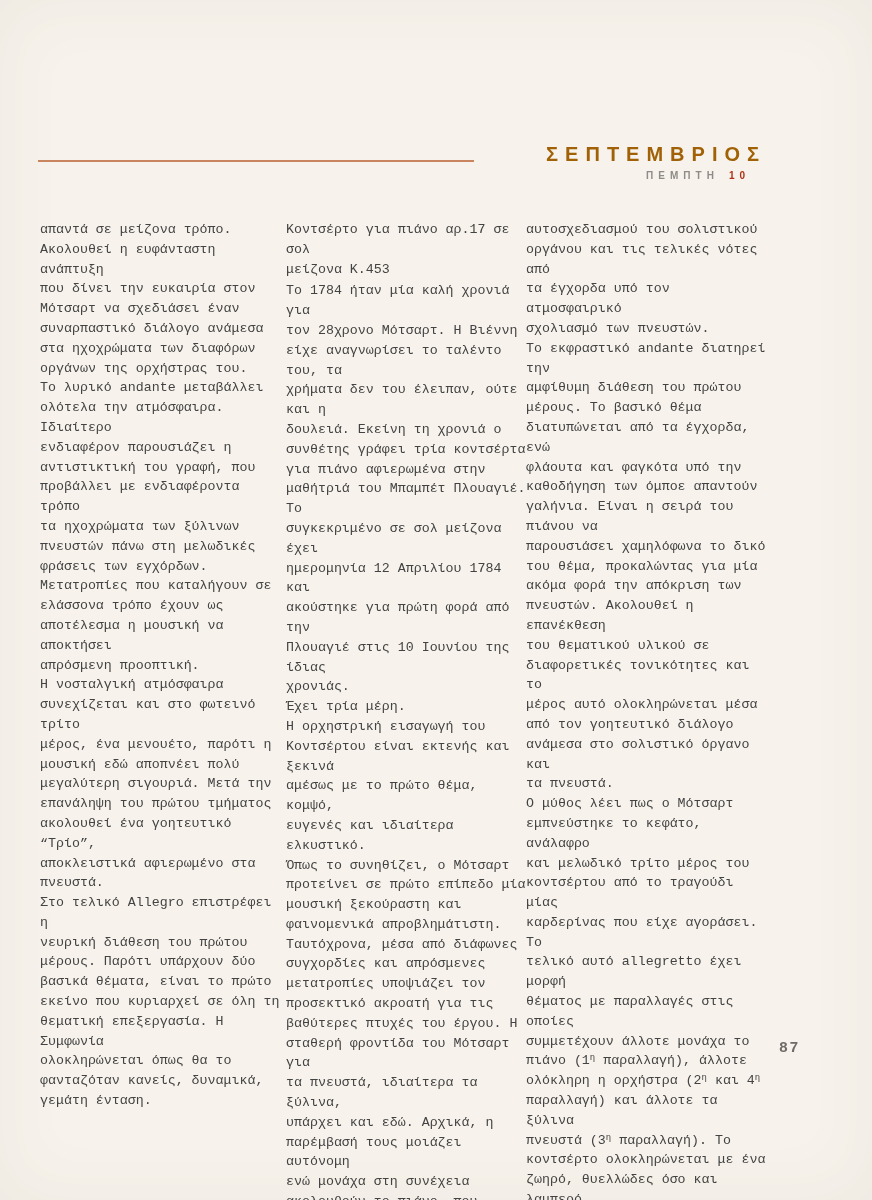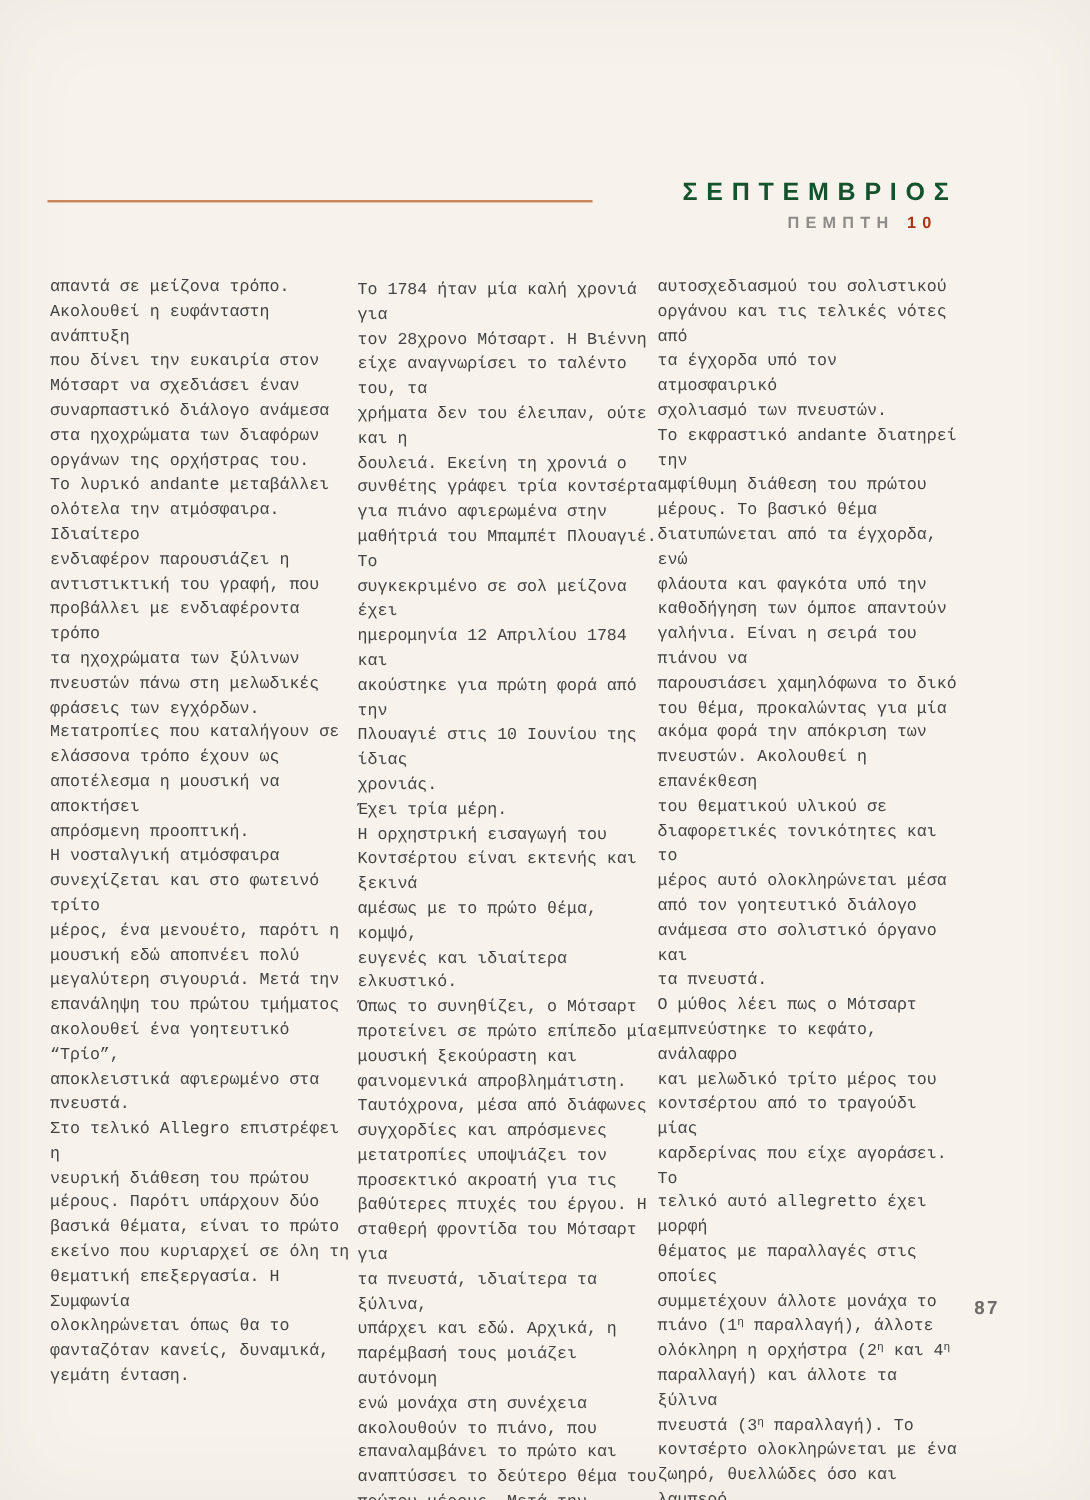--- a/index.html
+++ b/index.html
@@ -20,27 +20,27 @@
     position: absolute;
     left: 38px; top: 160px;
     width: 436px; height: 2px;
     background: #c8855f;
   }
   .month-title {
     position: absolute;
     top: 143px; right: 106px;
     font-size: 20px; font-weight: 700;
     letter-spacing: 7px;
-    color: #14532d;
+    color: #a16207;
     white-space: nowrap;
   }
   .day-row {
     position: absolute;
     top: 170px; right: 122px;
-    font-size: 13px; font-weight: 700;
+    font-size: 10px; font-weight: 700;
     letter-spacing: 5px;
     white-space: nowrap;
   }
   .weekday { color: #8e8b88; }
   .day-number { color: #aa3318; margin-left: 10px; }
   
   .col {
     position: absolute;
     top: 220px;
     width: 240px;
@@ -77,20 +77,21 @@
 
   <div class="month-title">ΣΕΠΤΕΜΒΡΙΟΣ</div>
 
   <div class="day-row">
     <span class="weekday">ΠΕΜΠΤΗ</span><span class="day-number">10</span>
   </div>
 
   <div class="col col-1">απαντά σε μείζονα τρόπο.<br>Ακολουθεί η ευφάνταστη ανάπτυξη<br>που δίνει την ευκαιρία στον<br>Μότσαρτ να σχεδιάσει έναν<br>συναρπαστικό διάλογο ανάμεσα<br>στα ηχοχρώματα των διαφόρων<br>οργάνων της ορχήστρας του.<br>Το λυρικό andante μεταβάλλει<br>ολότελα την ατμόσφαιρα. Ιδιαίτερο<br>ενδιαφέρον παρουσιάζει η<br>αντιστικτική του γραφή, που<br>προβάλλει με ενδιαφέροντα τρόπο<br>τα ηχοχρώματα των ξύλινων<br>πνευστών πάνω στη μελωδικές<br>φράσεις των εγχόρδων.<br>Μετατροπίες που καταλήγουν σε<br>ελάσσονα τρόπο έχουν ως<br>αποτέλεσμα η μουσική να αποκτήσει<br>απρόσμενη προοπτική.<br>Η νοσταλγική ατμόσφαιρα<br>συνεχίζεται και στο φωτεινό τρίτο<br>μέρος, ένα μενουέτο, παρότι η<br>μουσική εδώ αποπνέει πολύ<br>μεγαλύτερη σιγουριά. Μετά την<br>επανάληψη του πρώτου τμήματος<br>ακολουθεί ένα γοητευτικό “Τρίο”,<br>αποκλειστικά αφιερωμένο στα<br>πνευστά.<br>Στο τελικό Allegro επιστρέφει η<br>νευρική διάθεση του πρώτου<br>μέρους. Παρότι υπάρχουν δύο<br>βασικά θέματα, είναι το πρώτο<br>εκείνο που κυριαρχεί σε όλη τη<br>θεματική επεξεργασία. Η Συμφωνία<br>ολοκληρώνεται όπως θα το<br>φανταζόταν κανείς, δυναμικά,<br>γεμάτη ένταση.</div>
 
   <div class="col col-2">
+    <div class="article-subtitle">Κοντσέρτο για πιάνο αρ.17 σε σολ<br>μείζονα Κ.453</div>
     <div class="article-body">Το 1784 ήταν μία καλή χρονιά για<br>τον 28χρονο Μότσαρτ. Η Βιέννη<br>είχε αναγνωρίσει το ταλέντο του, τα<br>χρήματα δεν του έλειπαν, ούτε και η<br>δουλειά. Εκείνη τη χρονιά ο<br>συνθέτης γράφει τρία κοντσέρτα<br>για πιάνο αφιερωμένα στην<br>μαθήτριά του Μπαμπέτ Πλουαγιέ. Το<br>συγκεκριμένο σε σολ μείζονα έχει<br>ημερομηνία 12 Απριλίου 1784 και<br>ακούστηκε για πρώτη φορά από την<br>Πλουαγιέ στις 10 Ιουνίου της ίδιας<br>χρονιάς.<br>Έχει τρία μέρη.<br>Η ορχηστρική εισαγωγή του<br>Κοντσέρτου είναι εκτενής και ξεκινά<br>αμέσως με το πρώτο θέμα, κομψό,<br>ευγενές και ιδιαίτερα ελκυστικό.<br>Όπως το συνηθίζει, ο Μότσαρτ<br>προτείνει σε πρώτο επίπεδο μία<br>μουσική ξεκούραστη και<br>φαινομενικά απροβλημάτιστη.<br>Ταυτόχρονα, μέσα από διάφωνες<br>συγχορδίες και απρόσμενες<br>μετατροπίες υποψιάζει τον<br>προσεκτικό ακροατή για τις<br>βαθύτερες πτυχές του έργου. Η<br>σταθερή φροντίδα του Μότσαρτ για<br>τα πνευστά, ιδιαίτερα τα ξύλινα,<br>υπάρχει και εδώ. Αρχικά, η<br>παρέμβασή τους μοιάζει αυτόνομη<br>ενώ μονάχα στη συνέχεια<br>ακολουθούν το πιάνο, που<br>επαναλαμβάνει το πρώτο και<br>αναπτύσσει το δεύτερο θέμα του<br>πρώτου μέρους. Μετά την<br>επεξεργασία του θεματικού υλικού,<br>το πρώτο μέρος ολοκληρώνεται με<br>μέτρα δεξιοτεχνικού</div>
   </div>
 
   <div class="col col-3">αυτοσχεδιασμού του σολιστικού<br>οργάνου και τις τελικές νότες από<br>τα έγχορδα υπό τον ατμοσφαιρικό<br>σχολιασμό των πνευστών.<br>Το εκφραστικό andante διατηρεί την<br>αμφίθυμη διάθεση του πρώτου<br>μέρους. Το βασικό θέμα<br>διατυπώνεται από τα έγχορδα, ενώ<br>φλάουτα και φαγκότα υπό την<br>καθοδήγηση των όμποε απαντούν<br>γαλήνια. Είναι η σειρά του πιάνου να<br>παρουσιάσει χαμηλόφωνα το δικό<br>του θέμα, προκαλώντας για μία<br>ακόμα φορά την απόκριση των<br>πνευστών. Ακολουθεί η επανέκθεση<br>του θεματικού υλικού σε<br>διαφορετικές τονικότητες και το<br>μέρος αυτό ολοκληρώνεται μέσα<br>από τον γοητευτικό διάλογο<br>ανάμεσα στο σολιστικό όργανο και<br>τα πνευστά.<br>Ο μύθος λέει πως ο Μότσαρτ<br>εμπνεύστηκε το κεφάτο, ανάλαφρο<br>και μελωδικό τρίτο μέρος του<br>κοντσέρτου από το τραγούδι μίας<br>καρδερίνας που είχε αγοράσει. Το<br>τελικό αυτό allegretto έχει μορφή<br>θέματος με παραλλαγές στις οποίες<br>συμμετέχουν άλλοτε μονάχα το<br>πιάνο (1<sup>η</sup> παραλλαγή), άλλοτε<br>ολόκληρη η ορχήστρα (2<sup>η</sup> και 4<sup>η</sup><br>παραλλαγή) και άλλοτε τα ξύλινα<br>πνευστά (3<sup>η</sup> παραλλαγή). Το<br>κοντσέρτο ολοκληρώνεται με ένα<br>ζωηρό, θυελλώδες όσο και λαμπερό<br>presto, στο οποίο συμβάλλουν από<br>κοινού όλες οι δυνάμεις.</div>
 
   <div class="page-number">87</div>
 
 </div>
 
 </body></html>

